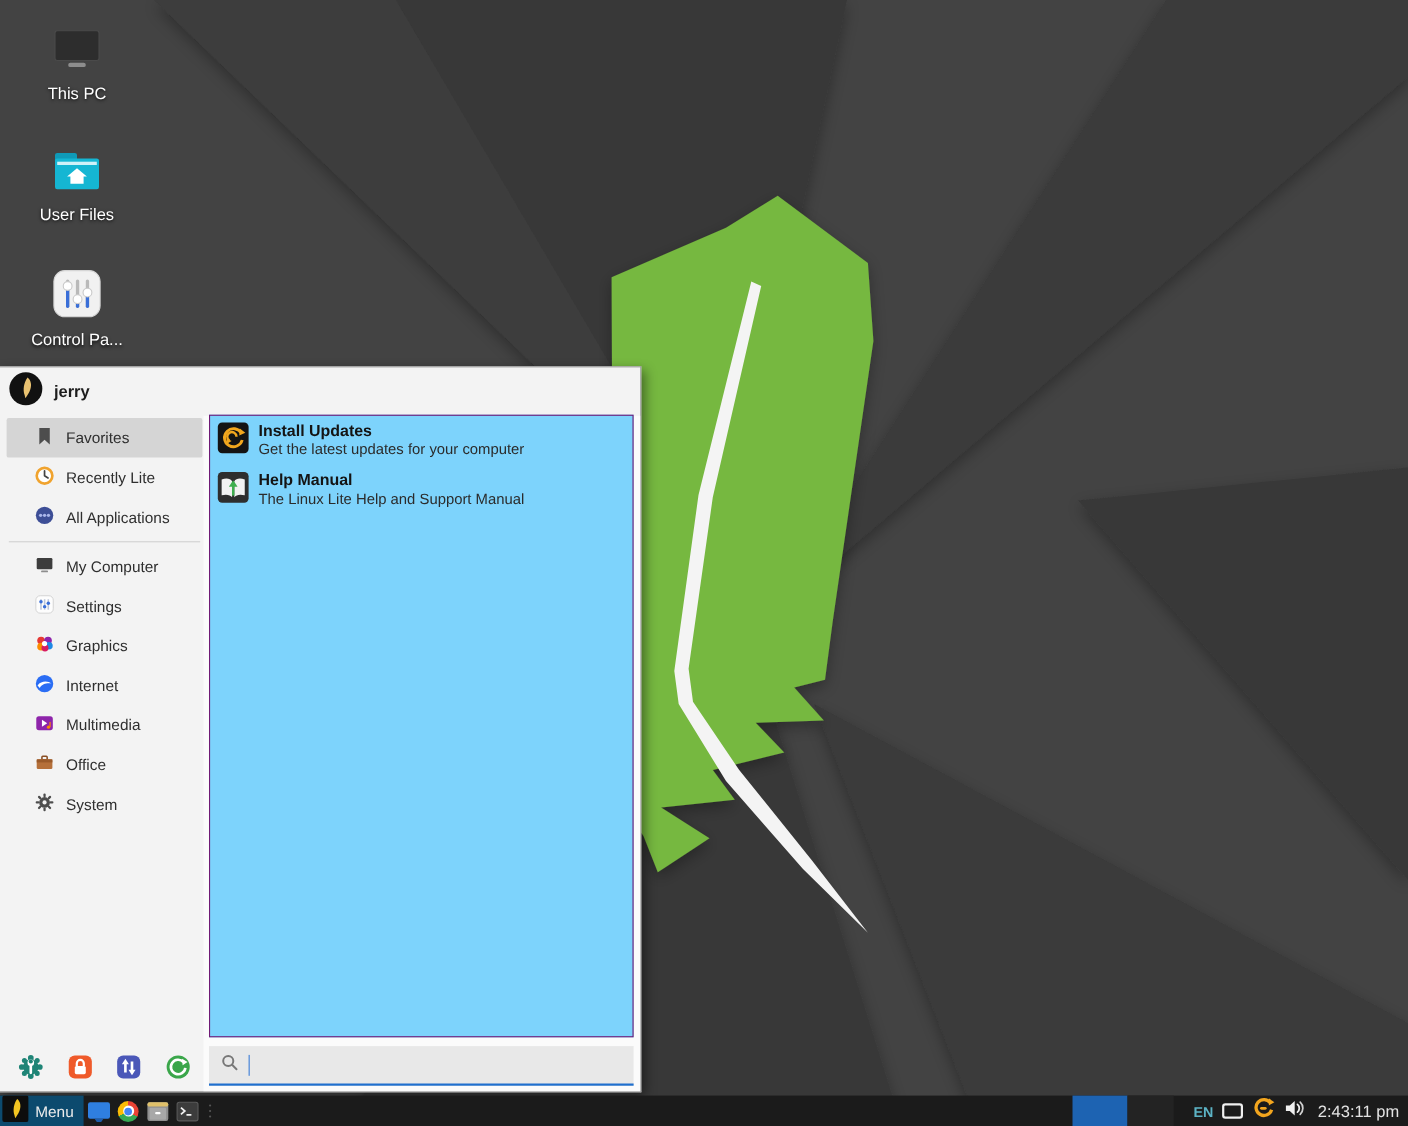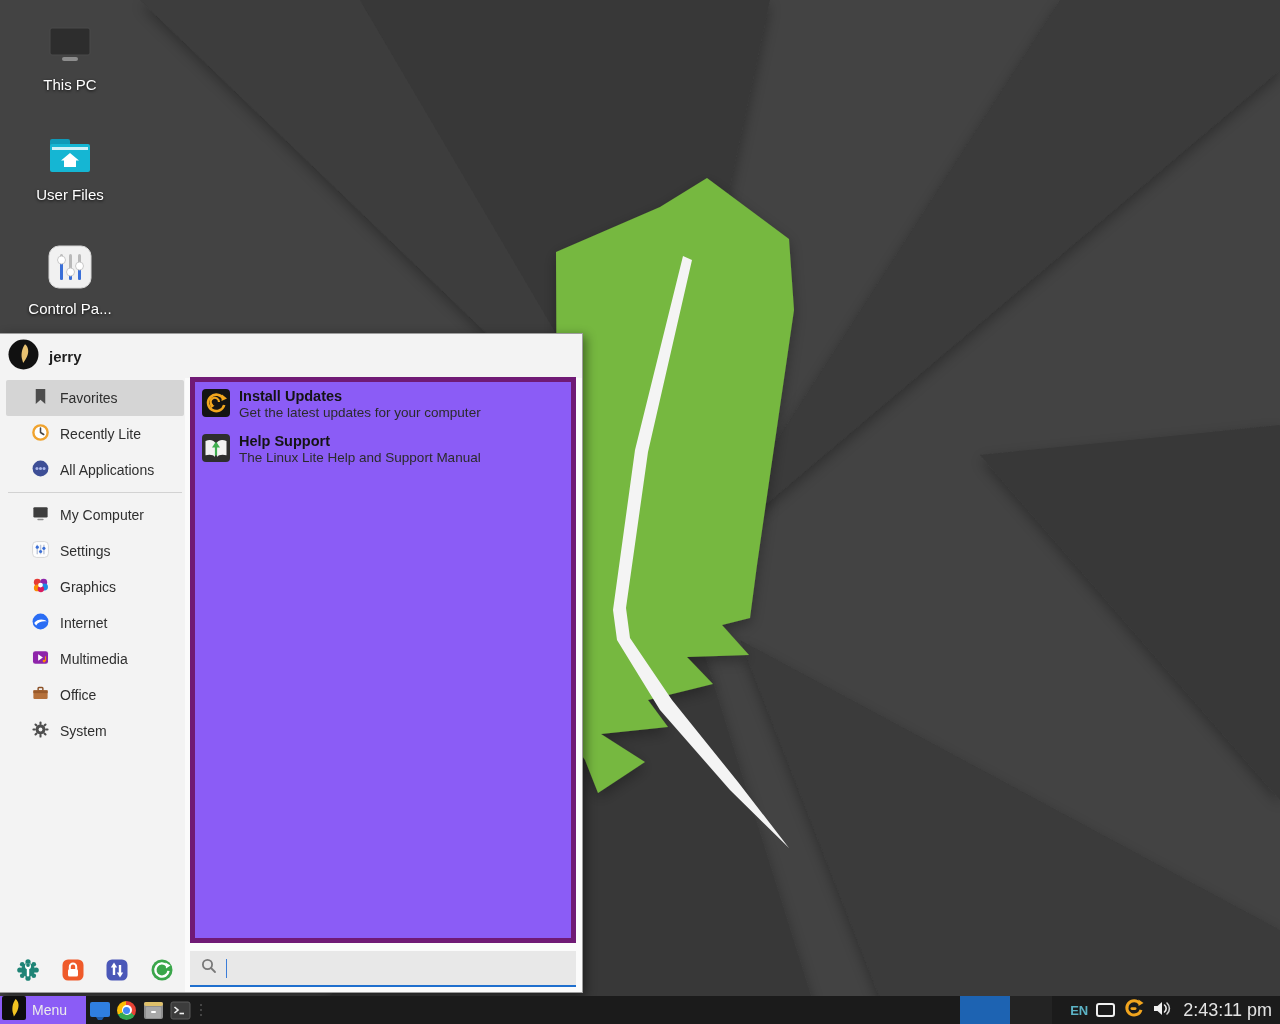--- a/index.html
+++ b/index.html
@@ -18,21 +18,21 @@
 
   
   #menu-window{left:0;top:333px;width:583px;height:660px;background:#f3f3f3;
                border:1px solid #9c9c9c;border-left:none;box-sizing:border-box;
                box-shadow:3px 3px 10px rgba(0,0,0,.45);z-index:5;}
   #menu-header{position:absolute;left:0;top:0;width:100%;height:44px;
                display:flex;align-items:center;gap:10px;padding-left:8px;box-sizing:border-box;}
   #menu-username{font-size:15px;font-weight:bold;color:#1d1d1d;}
   #menu-right-pane{position:absolute;left:185px;top:44px;right:0;bottom:0;background:#fbfbfb;}
   #app-list{position:absolute;left:190px;top:43px;width:386px;height:566px;
-            background:#8b5cf6;border:5px solid #701a75;box-sizing:border-box;overflow:hidden;}
+            background:#7dd3fc;border:1px solid #701a75;box-sizing:border-box;overflow:hidden;}
   .app-row{display:flex;align-items:center;gap:8px;padding:5px 6px;}
   .app-texts{line-height:1.25;}
   .app-name{font-size:14.5px;font-weight:bold;color:#141414;}
   .app-desc{font-size:13.5px;color:#2b2b2b;}
   #search-box{position:absolute;left:190px;top:617px;width:386px;height:36px;
               background:#e8e8e8;border-bottom:2px solid #1f6fce;box-sizing:border-box;
               display:flex;align-items:center;padding-left:11px;gap:9px;}
   #search-input{border:none;outline:none;background:transparent;flex:1;height:24px;
                 font-size:14px;color:#222;caret-color:#1f6fce;}
   .caret{width:1px;height:19px;background:#3b7dd8;animation:blink 1.1s steps(1) infinite;}
@@ -43,34 +43,34 @@
              font-size:14px;color:#2f2f2f;border-radius:2px;}
   .side-item.selected{background:#d5d5d5;}
   .side-sep{height:1px;background:#d2d2d2;margin:4px 2px;}
   #side-actions{position:absolute;left:6px;bottom:10px;width:178px;
                 display:flex;justify-content:space-around;align-items:center;}
   .act-icon{width:24px;height:24px;}
 
   
   #taskbar{left:0;bottom:0;width:1280px;height:28px;background:#1b1b1b;z-index:10;
            display:flex;align-items:center;}
-  #menu-button{height:28px;display:flex;align-items:center;gap:6px;background:#8b5cf6;
-               padding:0 19px 0 2px;}
+  #menu-button{height:28px;display:flex;align-items:center;gap:6px;background:#0c4a6e;
+               padding:0 9px 0 2px;}
   #menu-button-label{color:#ececec;font-size:14px;}
   .tb-launcher{width:27px;height:28px;display:flex;align-items:center;justify-content:center;}
   #tb-separator{width:14px;height:28px;display:flex;flex-direction:column;
                 align-items:center;justify-content:center;gap:3px;}
   #tb-separator i{width:2px;height:2px;background:#555;border-radius:50%;}
   #workspaces{display:flex;height:28px;margin-left:auto;}
   .ws{height:28px;}
   .ws.active{width:50px;background:#1d63b2;}
   .ws.inactive{width:42px;background:#232323;}
   #tray{display:flex;align-items:center;gap:8px;height:28px;padding:0 8px 0 18px;}
   #kb-layout{color:#5cb3c5;font-size:13px;font-weight:bold;text-align:right;}
-  #clock{color:#e3e3e3;font-size:18px;padding-left:4px;}
+  #clock{color:#e3e3e3;font-size:15px;padding-left:4px;}
 
   .chrome-icon{width:19px;height:19px;border-radius:50%;
      background:conic-gradient(#e94335 0 120deg,#35a853 120deg 245deg,#fbbc05 245deg 360deg);
      position:relative;}
   .chrome-icon:before{content:"";position:absolute;left:4.5px;top:4.5px;width:10px;height:10px;
      background:#fff;border-radius:50%;}
   .chrome-icon:after{content:"";position:absolute;left:6px;top:6px;width:7px;height:7px;
      background:#4286f5;border-radius:50%;}
   .display-icon{width:15px;height:10px;border:2px solid #f0f0f0;border-radius:3px;}
 </style>
@@ -306,21 +306,21 @@
       <span>
         <svg width="30" height="30" viewBox="0 0 30 30">
           <rect x="1" y="1" width="28" height="28" rx="4" fill="#2e2e2e"></rect>
           <path d="M4.5 8 C 9 6.2 12.5 7.2 14 9.5 V 24 C 12.5 22 9 21 4.5 22.3 Z" fill="#f2f2f2"></path>
           <path d="M25.5 8 C 21 6.2 17.5 7.2 16 9.5 V 24 C 17.5 22 21 21 25.5 22.3 Z" fill="#f2f2f2"></path>
           <rect x="13.9" y="13.5" width="2.2" height="9" fill="#3fae4e"></rect>
           <polygon points="15,8.5 19,14.5 11,14.5" fill="#3fae4e"></polygon>
         </svg>
       </span>
       <span class="app-texts">
-        <div class="app-name">Help Support</div>
+        <div class="app-name">Help Manual</div>
         <div class="app-desc">The Linux Lite Help and Support Manual</div>
       </span>
     </div>
   </div>
 
   <div id="search-box">
     <span>
       <svg width="16" height="16" viewBox="0 0 16 16">
         <circle cx="6.5" cy="6.5" r="4.6" fill="none" stroke="#787878" stroke-width="1.8"></circle>
         <line x1="10" y1="10" x2="14" y2="14" stroke="#787878" stroke-width="1.8" stroke-linecap="round"></line>

